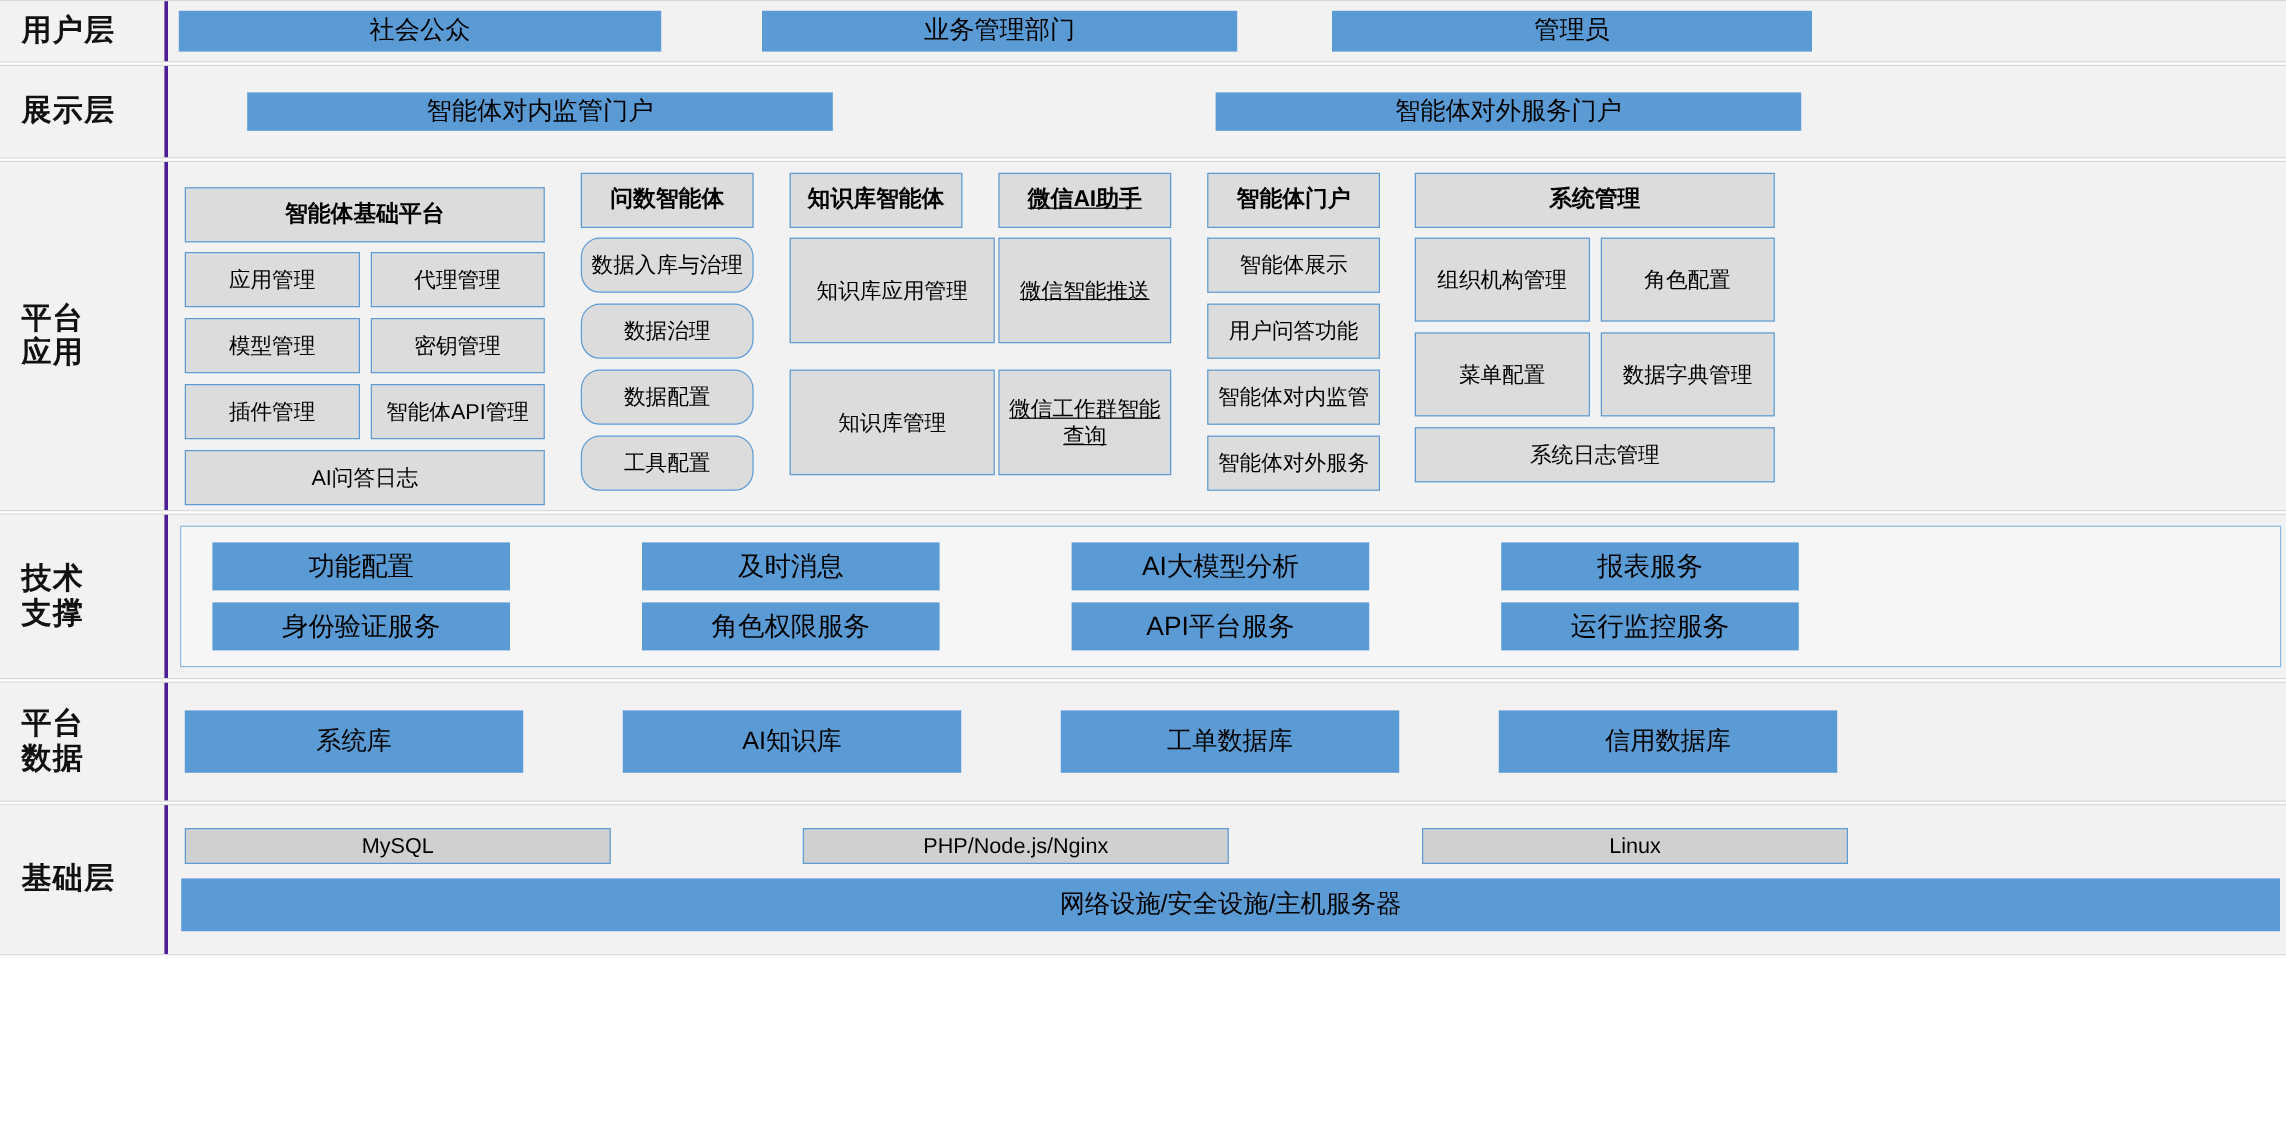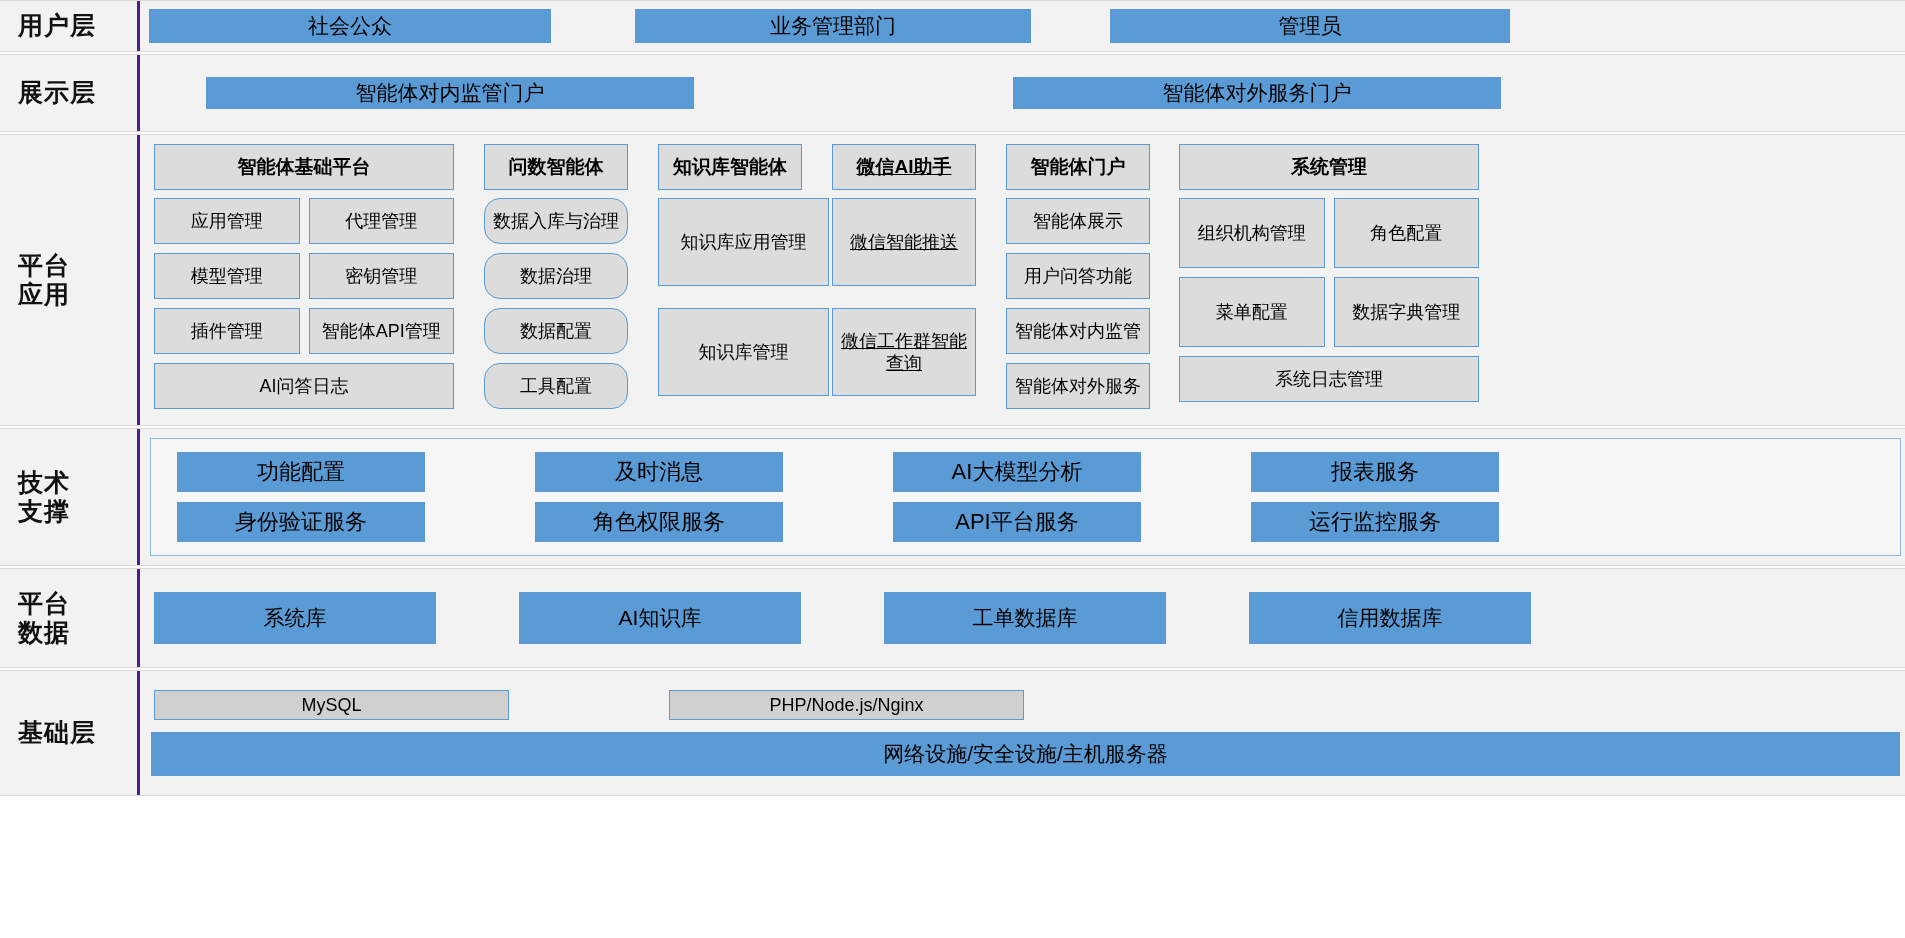--- a/index.html
+++ b/index.html
@@ -87,21 +87,21 @@
   #platform-apps { height: 292px; }
   #platform-apps .layer-body { align-items: flex-start; padding-top: 9px; }
   .cols { display: flex; width: 100%; gap: 0; }
   .col { display: flex; flex-direction: column; }
   .col-hdr { height: 46px; margin-bottom: 8px; }
   .pair { display: flex; gap: 9px; }
   .cell { height: 46px; }
   .cell.taller { height: 88px; }
   .rowgap { margin-bottom: 9px; }
 
-  .col-a { width: 300px; margin-left: 6px; }
+  .col-a { width: 300px; margin-left: 6px; margin-top: 12px; }
   .col-a .cell { width: 145.5px; }
   .col-a .full { width: 300px; }
   .col-b { width: 144px; margin-left: 30px; }
   .col-b .cell { width: 144px; border-radius: 16px; }
   .col-c { width: 144px; margin-left: 30px; }
   .col-c .cell { width: 171px; }
   .col-d { width: 144px; margin-left: 30px; text-decoration: underline; }
   .col-d .cell { width: 144px; }
   .col-e { width: 144px; margin-left: 30px; }
   .col-e .cell { width: 144px; }
@@ -279,18 +279,19 @@
       </div>
     </div>
   </div>
 
   <div class="layer" id="foundation">
     <div class="layer-label">基础层</div>
     <div class="layer-body">
       <div class="found-top">
         <div class="found-chip fc0">MySQL</div>
         <div class="found-chip fc1">PHP/Node.js/Nginx</div>
+        <div class="found-chip fc2">Linux</div>
       </div>
       <div class="blue found-bottom">网络设施/安全设施/主机服务器</div>
     </div>
   </div>
 
 </div>
 
 </body></html>

